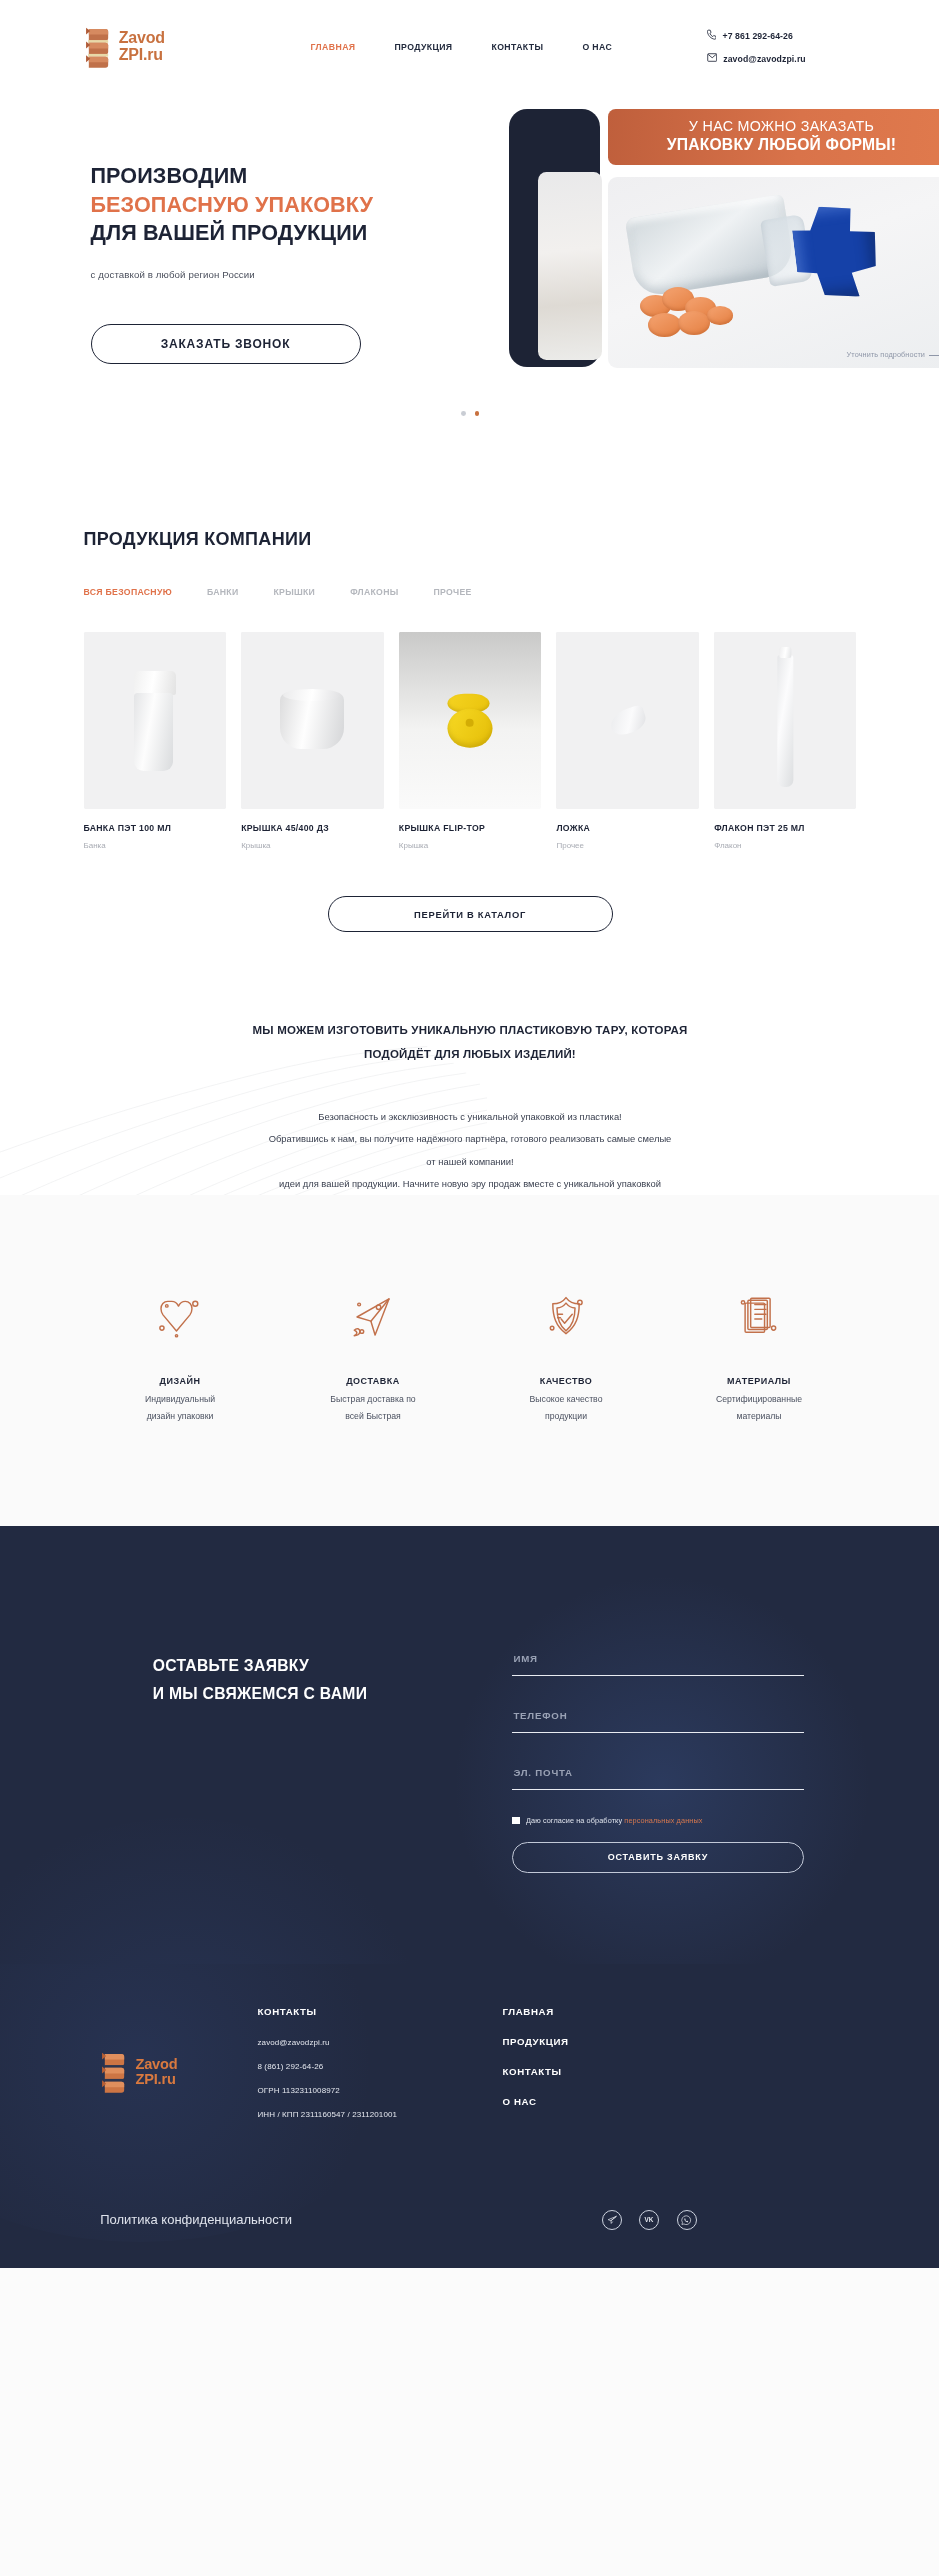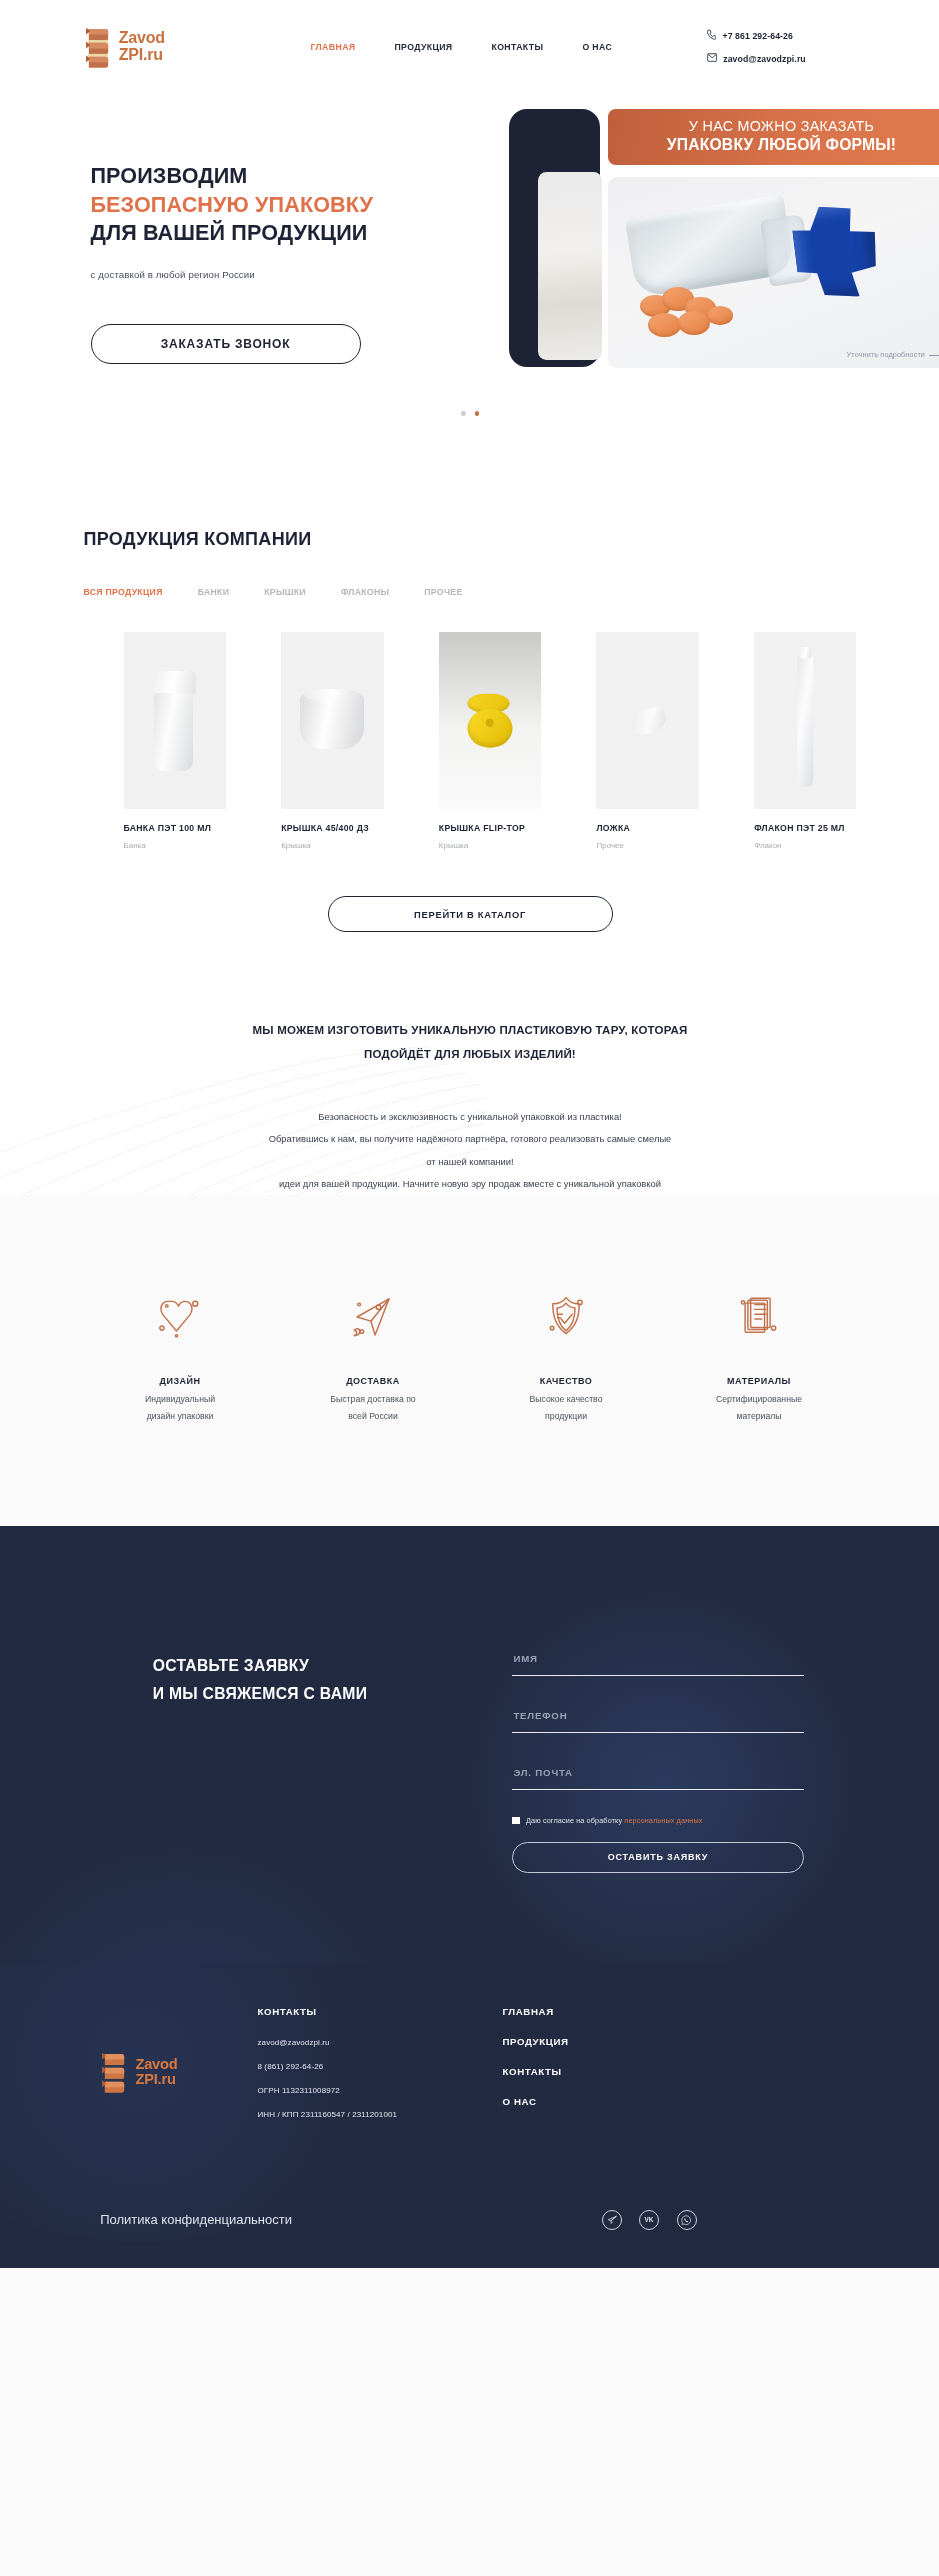--- a/index.html
+++ b/index.html
@@ -91,21 +91,21 @@
   .dot.on { background:#c8713f; }
 
   
   .products { background:#fff; padding:17.4px 0 0; position:relative; }
   .sec-title { font-size:18px; font-weight:bold; letter-spacing:0.3px; color:#1d2335; }
   .filters { display:flex; gap:35px; margin-top:37px; }
   .filters a { font-size:8.7px; font-weight:bold; letter-spacing:0.3px; color:#b4b7bd; text-decoration:none; cursor:pointer; }
   .filters a.active { color:#e0724a; }
 
   .pgrid { display:flex; gap:15.3px; margin-top:35px; }
-  .pcard { width:168px; cursor:pointer;margin-left:40px; }
+  .pcard { width:168px; cursor:pointer; }
   .pthumb { height:177px; border-radius:1.4px; position:relative; overflow:hidden; background:#f1f1f2; }
   .pname { margin-top:14px; font-size:8.7px; font-weight:bold; letter-spacing:0.3px; color:#1d2335; }
   .pcat { margin-top:7.7px; font-size:8px; color:#a9acb4; }
 
   .catalog-btn-wrap { display:flex; justify-content:center; margin-top:46px; }
   .catalog-btn {
     width:285px; height:36px; border:1px solid #1d2335; border-radius:19.5px; background:transparent;
     font-size:9.4px; font-weight:bold; letter-spacing:0.7px; color:#1d2335; cursor:pointer;
   }
 
@@ -279,21 +279,21 @@
         <span class="dot on"></span>
       </div>
     </div>
   </div>
 
   <div class="products">
     <div class="wrap">
       <div class="sec-title">ПРОДУКЦИЯ КОМПАНИИ</div>
 
       <div class="filters">
-        <a class="active">ВСЯ ПРОДУКЦИЯ</a>
+        <a class="active">ВСЯ БЕЗОПАСНУЮ</a>
         <a>БАНКИ</a>
         <a>КРЫШКИ</a>
         <a>ФЛАКОНЫ</a>
         <a>ПРОЧЕЕ</a>
       </div>
 
       <div class="pgrid">
         <div class="pcard">
           <div class="pthumb">
             <div class="bottle">
@@ -408,21 +408,21 @@
               <path d="M60 10 L34 42"></path>
               <circle cx="45" cy="22" r="3.2"></circle>
                 <circle cx="17" cy="18" r="2"></circle>
               <circle cx="21" cy="57" r="2.6"></circle>
               <path d="M10 55 c4 -4 8 -2 8 2 0 4 -4 6 -8 6 4 -2 6 -5 0 -8z"></path>
             </svg>
           </div>
           <div class="ftitle">ДОСТАВКА</div>
           <div class="ftext">
             <div>Быстрая доставка по</div>
-            <div>всей России</div>
+            <div>всей Быстрая</div>
           </div>
         </div>
 
         <div class="fcell">
           <div class="ficon">
             <svg width="52" height="50" viewBox="0 0 74 72" fill="none" stroke="#c2714b" stroke-width="2.1" stroke-linecap="round" stroke-linejoin="round">
               <path d="M37 8 C 32 15 24 17 18 17 c0 18 4 32 19 43 15 -11 19 -25 19 -43 -6 0 -14 -2 -19 -9z"></path>
               <path d="M37 16 C 33 21 28 23 24 23 c0 14 3 25 13 33 10 -8 13 -19 13 -33 -4 0 -9 -2 -13 -7z"></path>
               <path d="M30 39 l5 6 11 -13"></path>
               <path d="M25 32 h7 M25 37 h4"></path>

